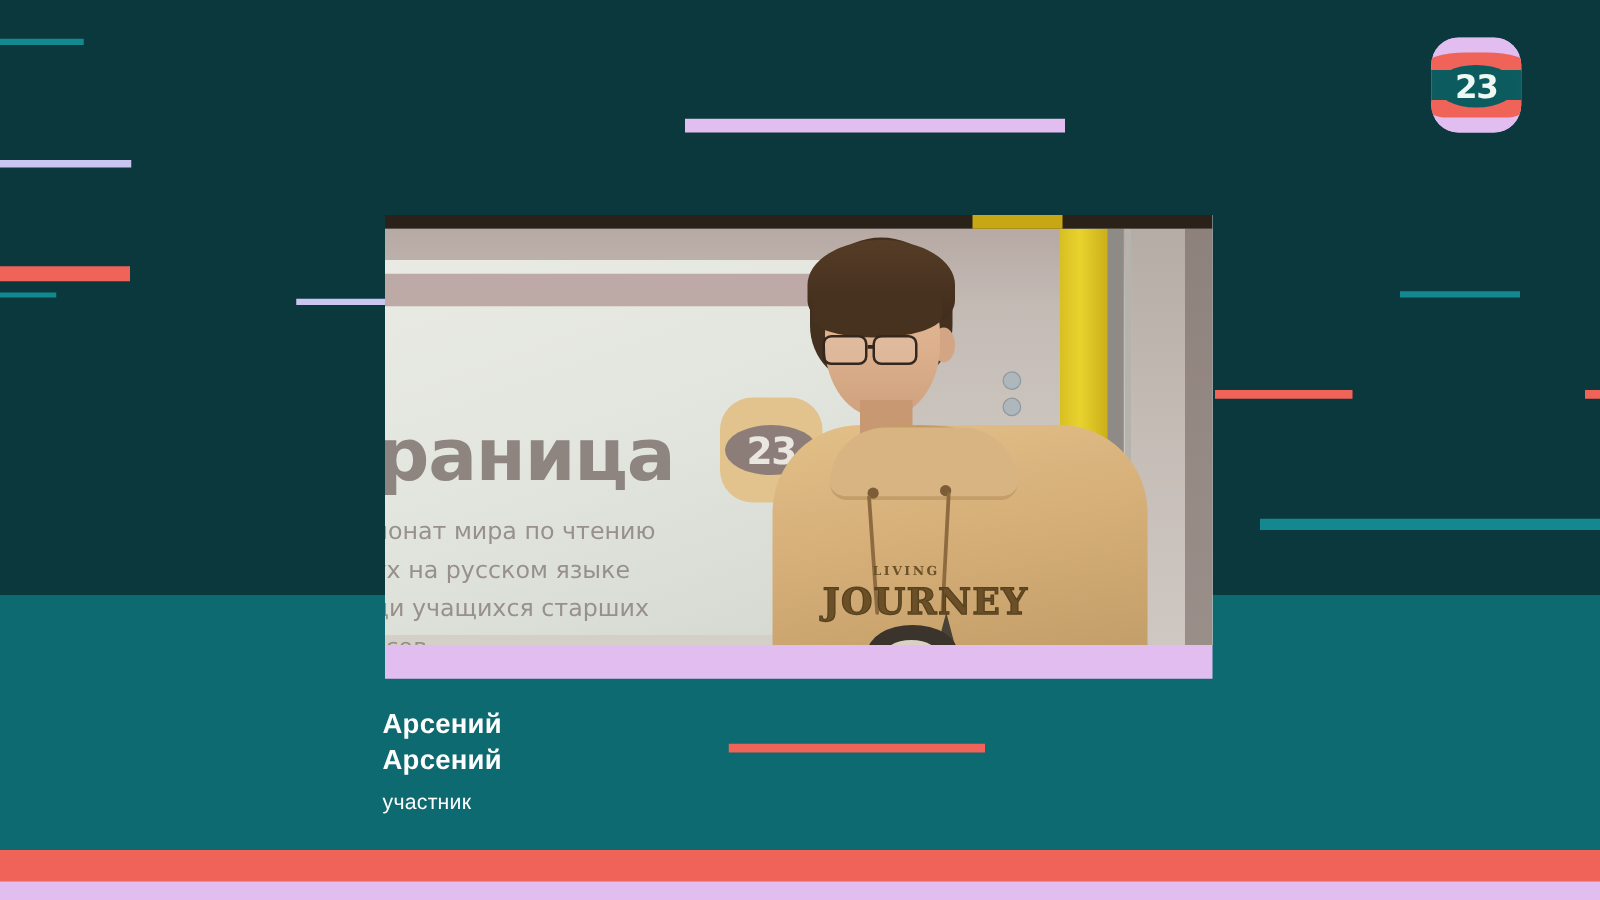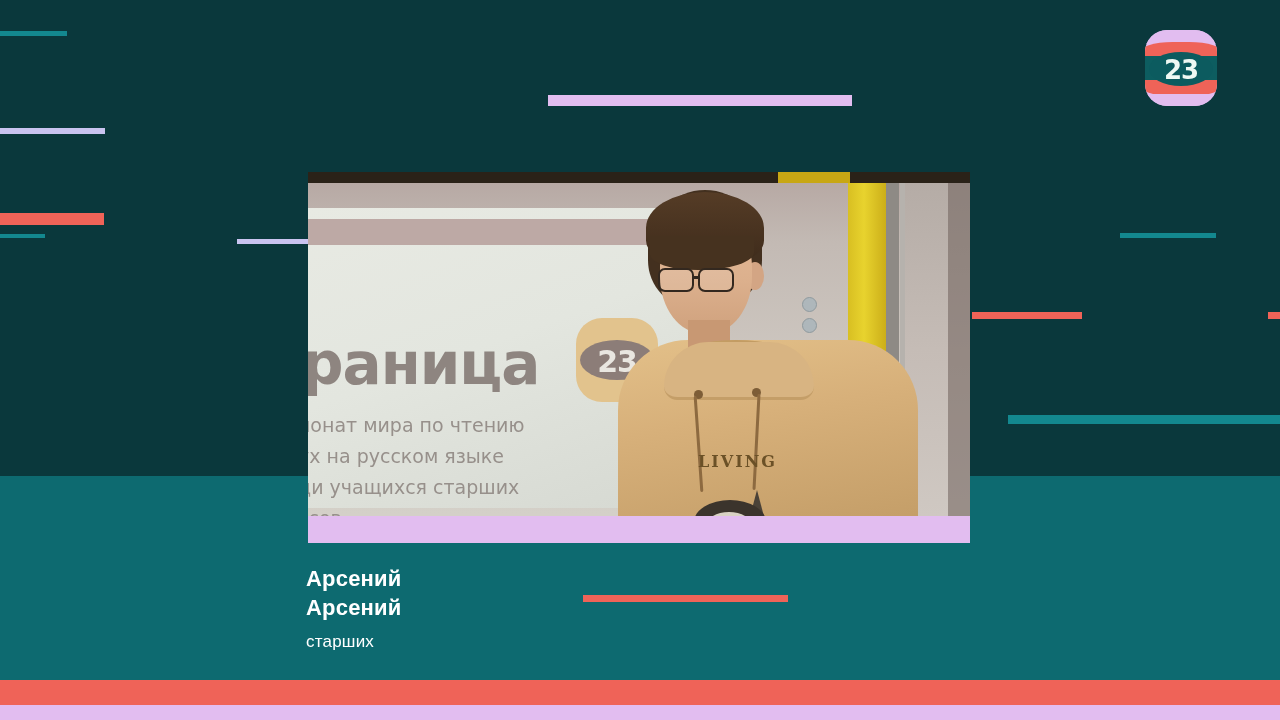--- a/index.html
+++ b/index.html
@@ -263,21 +263,21 @@
   }
   .knot {
     position:absolute; width:9px; height:9px;
     border-radius:50%;
     background:#7d5d37;
   }
   .logo-living {
     position:absolute; left:62px; top:262px;
     font-family:"DejaVu Serif", serif;
     font-weight:bold;
-    font-size:16px;
+    font-size:10px;
     letter-spacing:2px;
     color:#6b5127;
   }
   .logo-journey {
     position:absolute; left:22px; top:274px;
     font-family:"DejaVu Serif", serif;
     font-weight:bold;
     font-size:29px;
     letter-spacing:1px;
     color:#6a4f27;
@@ -388,34 +388,35 @@
       <div class="glasses-r"></div>
       <div class="glasses-bridge"></div>
       <div class="neck"></div>
       <div class="hood-inner"></div>
       <div class="hood"></div>
       <div class="knot" style="left:58px; top:200px;"></div>
       <div class="knot" style="left:116px; top:198px;"></div>
       <div class="string" style="left:61px; top:206px; transform:rotate(-4deg);"></div>
       <div class="string" style="left:119px; top:204px; transform:rotate(3deg);"></div>
       <div class="logo-living">LIVING</div>
+      <div class="logo-journey">JOURNEY</div>
       <div class="tree"></div>
       <div class="bear">
         <div class="bear-face"></div>
       </div>
     </div>
   </div>
 
   <div class="band-lav"></div>
 
   <div class="name">
     <div>Арсений</div>
     <div>Арсений</div>
   </div>
-  <div class="role">старших</div>
+  <div class="role">участник</div>
 
   <div class="logo-badge">
     <div class="logo-stripe ls1"></div>
     <div class="logo-stripe ls2"></div>
     <div class="logo-stripe ls3"></div>
     <div class="logo-stripe ls4"></div>
     <div class="logo-stripe ls5"></div>
     <div class="logo-oval"></div>
     <div class="logo-num">23</div>
   </div>

